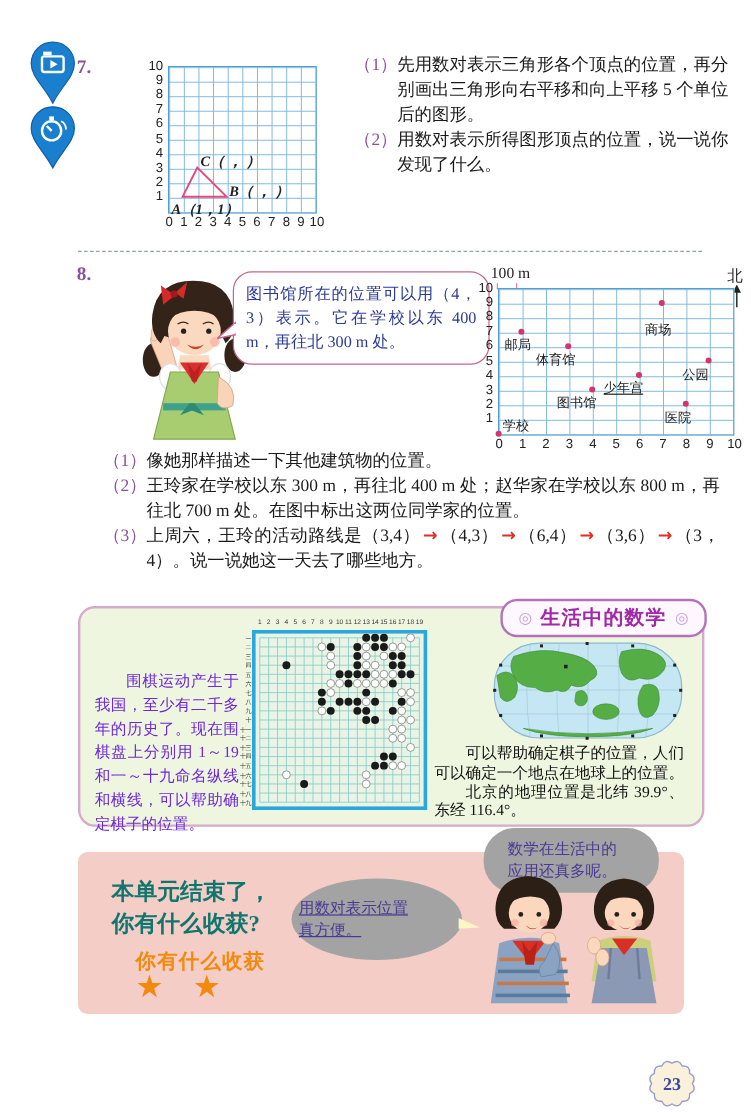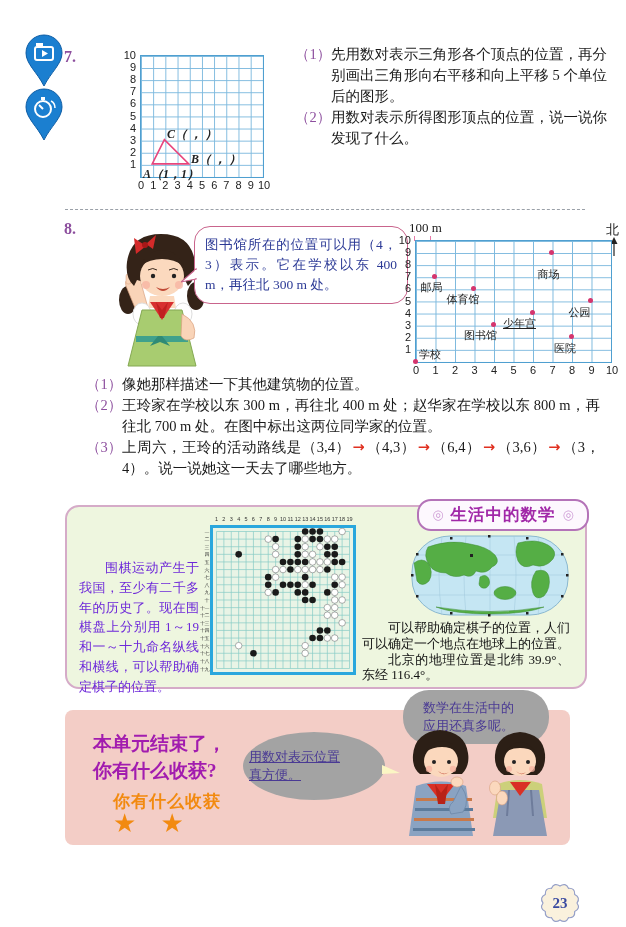--- a/index.html
+++ b/index.html
@@ -35,21 +35,21 @@
   .go-col-lbl{position:absolute;font-size:5.5px;font-family:"Liberation Sans",sans-serif;color:#333;width:10px;text-align:center;}
   .go-row-lbl{position:absolute;font-size:5px;font-family:"Liberation Sans",sans-serif;color:#333;width:11px;text-align:right;letter-spacing:-0.5px;}
   #mil-tab{left:350px;top:-8px;width:168px;height:28px;background:#fdf8fe;border:2px solid #b473b8;
            border-radius:14px;display:flex;align-items:center;justify-content:center;gap:7px;}
   #mil-title{font-size:16.5px;font-weight:bold;color:#a128a8;font-family:"Liberation Sans",sans-serif;letter-spacing:1px;}
   .mil-decor{color:#cf9ed6;font-size:13px;}
   #mil-text{left:295px;top:113px;width:208px;font-size:13px;line-height:15.8px;color:#111;text-align:justify;}
   #mil-text p{margin:0;text-indent:2em;}
   
   #summary-box{left:65px;top:710px;width:505px;height:135px;background:#f3cdc6;border-radius:8px;}
-  #sum-question{left:28px;top:20px;font-size:19px;font-weight:bold;color:#a21caf;line-height:27px;white-space:nowrap;}
+  #sum-question{left:28px;top:20px;font-size:19px;font-weight:bold;color:#0f766e;line-height:27px;white-space:nowrap;}
   #sum-archive{left:48px;top:80px;font-size:17px;font-weight:bold;color:#f28a10;
                font-family:"Liberation Sans",sans-serif;letter-spacing:1px;}
   #sum-stars{left:48px;top:98px;font-size:26px;color:#f28a10;letter-spacing:8px;font-family:"DejaVu Sans",sans-serif;}
   .bubble-y{position:absolute;background:#a3a3a3;font-size:13px;line-height:18px;color:#4a3a94;}
   #bubble-left{left:178px;top:22px;width:142px;height:68px;border-radius:50%;}
   #bubble-left .bl-inner{position:absolute;left:6px;top:16px;text-decoration:underline;}
   #bubble-right{left:338px;top:-20px;width:146px;height:54px;border-radius:26px;}
   #bubble-right .bl-inner{position:absolute;left:20px;top:9px;}
   
   #dash-sep{left:65px;top:209px;width:520px;border-top:1.6px dashed #9aa0a8;height:0;}

